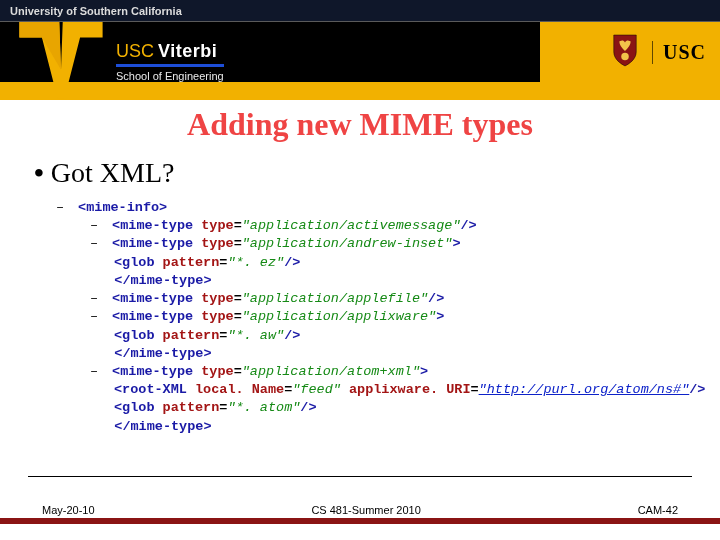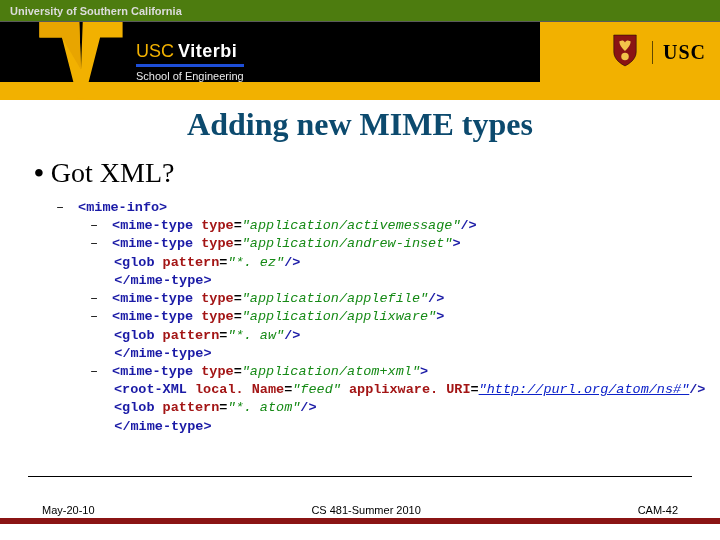--- a/index.html
+++ b/index.html
@@ -5,21 +5,21 @@
   * { margin: 0; padding: 0; box-sizing: border-box; }
   html, body { width: 720px; height: 540px; font-family: Georgia, "Times New Roman", serif; background: #fff; overflow: hidden; }
 
   .header {
     position: relative;
     height: 100px;
     background: #000;
   }
   .header-top {
     height: 22px;
-    background: #4d7c0f;
+    background: #0f172a;
     border-bottom: 1px solid #5a5a5a;
     color: #dcdcdc;
     font-family: Arial, sans-serif;
     font-size: 11px;
     padding-left: 10px;
     display: flex;
     align-items: center;
     font-weight: bold;
   }
   .header-gold-bar {
@@ -54,21 +54,21 @@
     padding-left: 10px;
   }
   .header-bottom-strip {
     position: absolute;
     left: 0; right: 0; top: 82px; height: 18px;
     background: #f2b100;
   }
 
   .viterbi-block {
     position: absolute;
-    left: 36px; top: 22px;
+    left: 16px; top: 22px;
     height: 78px;
     display: flex;
     align-items: center;
     z-index: 5;
   }
   .v-logo {
     width: 90px; height: 78px;
     position: relative;
   }
   .v-logo svg { width: 100%; height: 100%; }
@@ -100,21 +100,21 @@
   }
 
   .slide-body {
     padding: 4px 28px 0 28px;
   }
   .title {
     font-family: "Times New Roman", Georgia, serif;
     font-size: 32px;
     font-weight: 600;
     text-align: center;
-    color: #0c4a6e;
+    color: #ef4444;
     margin-top: 2px;
     margin-bottom: 14px;
   }
   .bullet {
     font-family: "Times New Roman", Georgia, serif;
     font-size: 28px;
     color: #000;
     margin-left: 6px;
     margin-bottom: 10px;
   }

